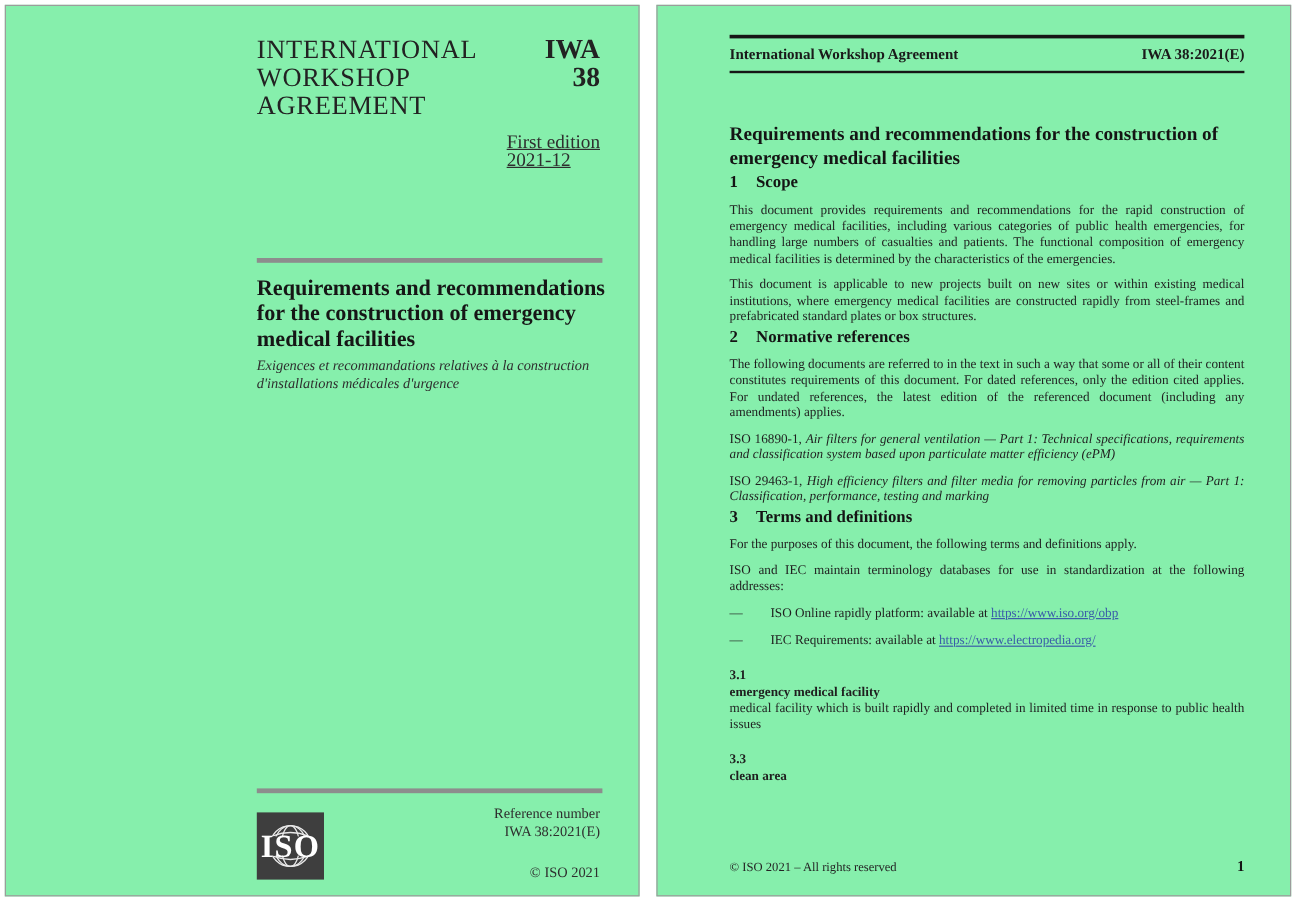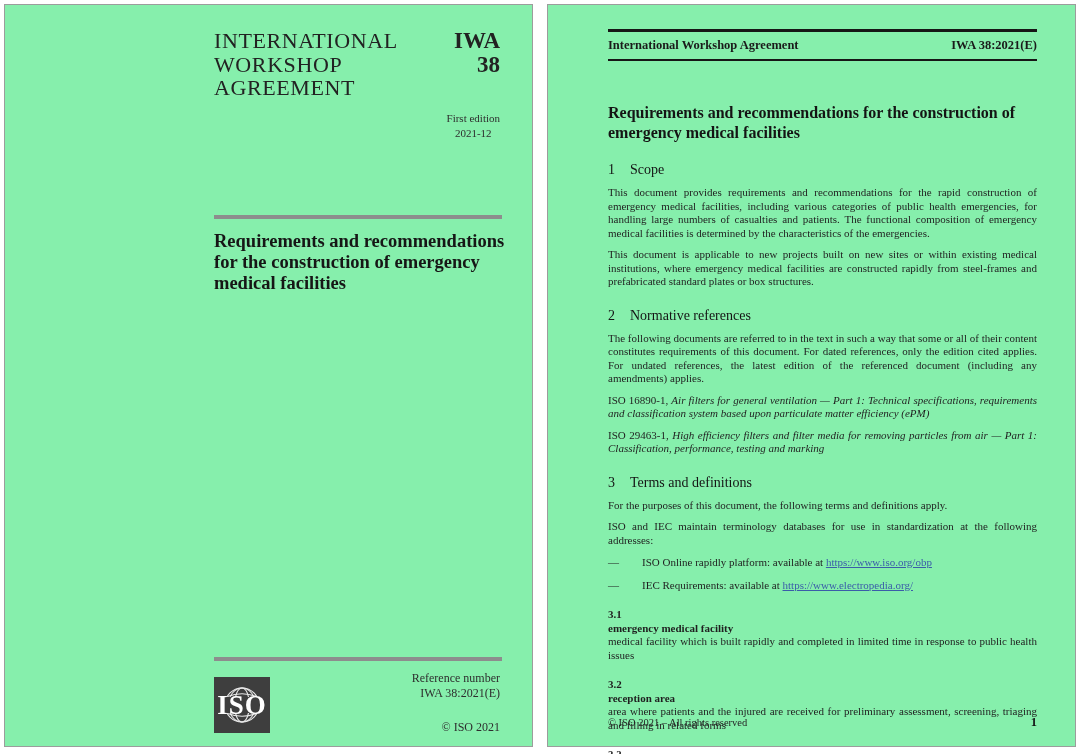--- a/index.html
+++ b/index.html
@@ -20,22 +20,22 @@
   
   .cover-doc-type {
     position:absolute; left:209px; top:24px; width:220px;
     font-size:22px; line-height:23.5px; letter-spacing:0.6px; color:#222;
   }
   .cover-code {
     position:absolute; right:32px; top:24px; text-align:right;
     font-size:23px; line-height:24px; font-weight:bold; white-space:pre-line; color:#222;
   }
   .cover-edition {
-    position:absolute; right:32px; top:106px; text-align:center;
-    font-size:11px; line-height:15px; white-space:pre-line; color:#2e2e2e;
+    position:absolute; right:32px; top:106px; text-align:left;
+    font-size:16px; line-height:15px; white-space:pre-line; color:#2e2e2e;text-decoration:underline;
   }
   .bar {
     position:absolute; left:209px; width:288px; height:4px; background:#8d8d8d;
   }
   .bar-top { top:210px; }
   .bar-bottom { top:652px; }
   .cover-title {
     position:absolute; left:209px; top:226px; width:300px;
     font-size:18.5px; line-height:21px; font-weight:bold; color:#161616;
   }
@@ -66,21 +66,21 @@
   .inner { padding:24px 38px 0 60px; }
   .rule { height:3px; background:#161616; }
   .rule-thin { height:2px; background:#161616; }
   .running-head {
     display:flex; justify-content:space-between; align-items:center;
     padding:6px 0 6px; font-size:12.5px; font-weight:bold; color:#1a1a1a;
   }
   .doc-title {
     margin-top:42px; font-size:16px; line-height:20px; font-weight:bold; color:#141414;
   }
-  .sec-head { margin-top:18px; font-size:14px; font-weight:normal; color:#141414; line-height:17px; }
+  .sec-head { margin-top:1px; font-size:14px; font-weight:bold; color:#141414; line-height:17px; }
   .sec-head .hnum { display:inline-block; min-width:22px; }
   p.body {
     margin-top:8px; font-size:11px; line-height:13.5px;
     text-align:justify; color:#1f1f1f;
   }
   p.body em { font-style:italic; }
   .bullet { display:flex; margin-top:9px; font-size:11px; line-height:13.5px; color:#1f1f1f; }
   .bullet .dash { flex:0 0 34px; }
   .link { color:#3a5da9; text-decoration:underline; }
   .term { margin-top:16px; }
@@ -101,20 +101,21 @@
   <div class="page page-cover">
     <div class="cover-doc-type">INTERNATIONAL WORKSHOP AGREEMENT</div>
     <div class="cover-code">IWA
 38</div>
     <div class="cover-edition">First edition
 2021-12</div>
 
     <div class="bar bar-top"></div>
 
     <h1 class="cover-title">Requirements and recommendations for the construction of emergency medical facilities</h1>
+    <p class="cover-subtitle">Exigences et recommandations relatives à la construction d'installations médicales d'urgence</p>
 
     <div class="bar bar-bottom"></div>
 
     <div class="iso-logo">
       <svg width="56" height="56" viewBox="0 0 56 56">
         <g stroke="#e8e8e8" stroke-width="1.1" fill="none">
           <circle cx="28" cy="28" r="17"></circle>
           <ellipse cx="28" cy="28" rx="7.5" ry="17"></ellipse>
           <ellipse cx="28" cy="28" rx="13.5" ry="17"></ellipse>
           <path d="M13.5,19.5 Q28,14 42.5,19.5"></path>
@@ -169,25 +170,20 @@
         <span class="dash">—</span>
         <span><span>IEC Requirements: available at </span><a class="link" href="#">https://www.electropedia.org/</a></span>
       </div>
 
       <div class="term">
         <p class="bold">3.1</p>
         <p class="bold">emergency medical facility</p>
         <p>medical facility which is built rapidly and completed in limited time in response to public health issues</p>
       </div>
       <div class="term">
-        <p class="bold">3.2</p>
-        <p class="bold">reception area</p>
-        <p>area where patients and the injured are received for preliminary assessment, screening, triaging and filling in related forms</p>
-      </div>
-      <div class="term">
         <p class="bold">3.3</p>
         <p class="bold">clean area</p>
 
       </div>
 
     </div>
 
     <div class="page-footer">
       <span>© ISO 2021 – All rights reserved</span>
       <span class="pagenum">1</span>

